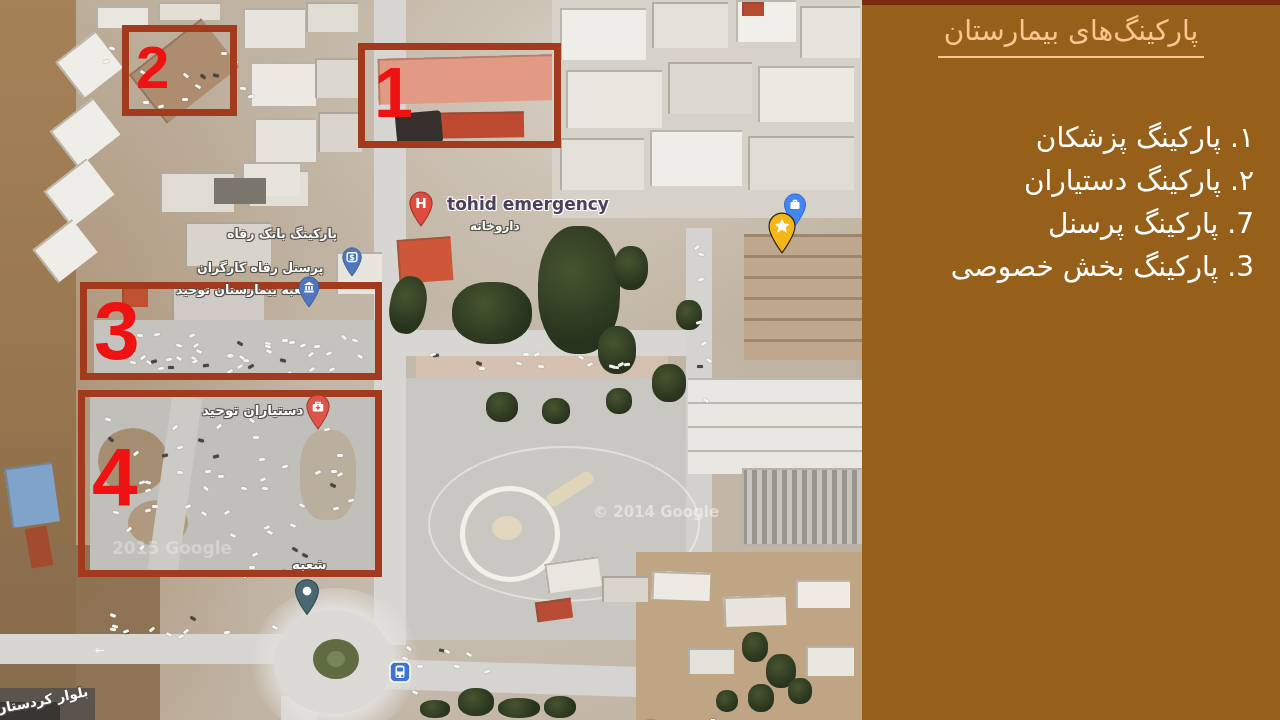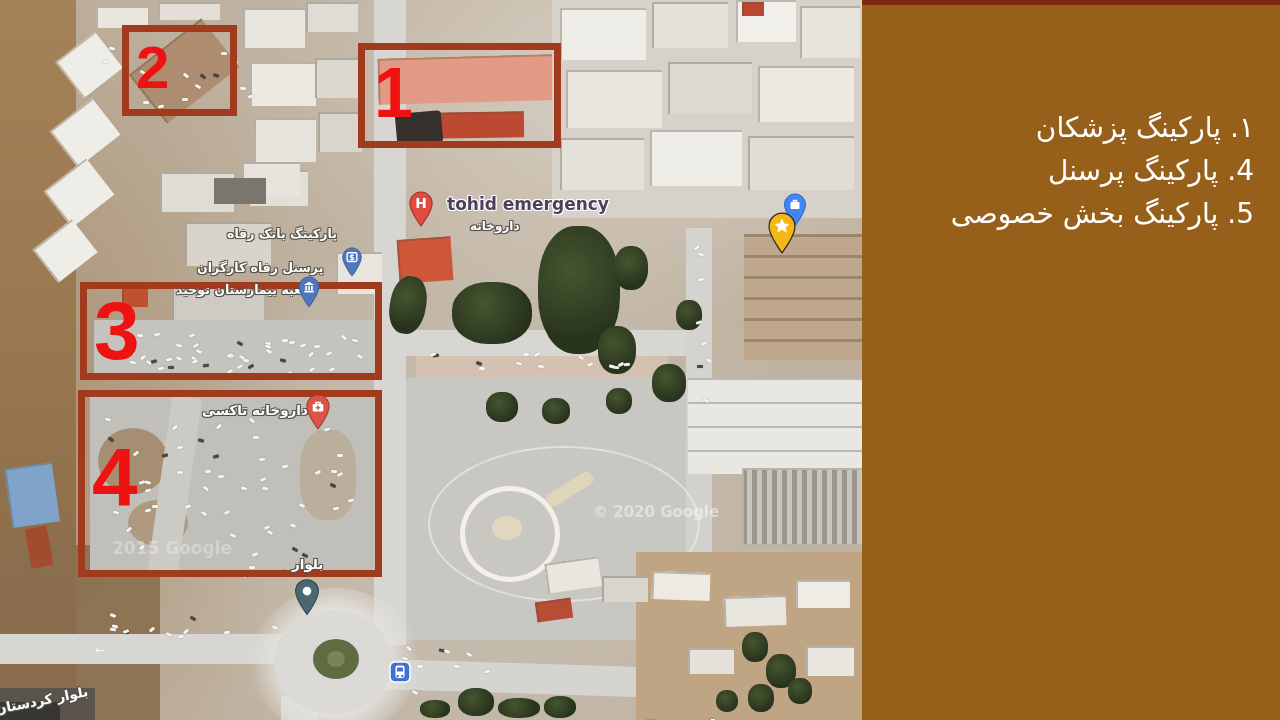--- a/index.html
+++ b/index.html
@@ -38,21 +38,21 @@
   .redbox{position:absolute;border:7px solid #A23A1D;z-index:5;}
   .rednum{position:absolute;color:#EE1212;font-weight:bold;z-index:5;
           font-family:"Liberation Sans","DejaVu Sans",sans-serif;line-height:1;}
 
   
   .sidebar{position:absolute;left:862px;top:0;width:418px;height:720px;background:#96601B;z-index:10;}
   .sidebar-strip{position:absolute;left:0;top:0;width:418px;height:5px;background:#7D2B0E;}
   .sb-title-wrap{position:absolute;left:0;top:14px;width:418px;text-align:center;}
   .sb-title{display:inline-block;color:#F9C690;font-size:28px;font-weight:normal;margin:0;
             padding:0 6px 9px 6px;border-bottom:2px solid #F9C690;direction:rtl;}
-  .sb-list{position:absolute;top:106px;right:26px;direction:rtl;}
+  .sb-list{position:absolute;top:116px;right:26px;direction:rtl;}
   .sb-item{color:#FFFFFF;font-size:28px;line-height:43px;white-space:nowrap;}
 </style>
 </head>
 <body>
 
 <div class="stage">
 
   <div class="map">
 
     <div class="dirt" style="left:0;top:0;width:76px;height:720px;background:linear-gradient(180deg,#A58157,#9A7850 45%,#8E6F4B 75%,#7C6649);"></div>
@@ -320,21 +320,21 @@
         <div class="car" style="left: 412.252px; top: 690.91px; transform: rotate(26.3388deg);"></div>
         <div class="car" style="left: 248.778px; top: 565.737px; transform: rotate(1.44851deg);"></div>
         <div class="car" style="left: 273.732px; top: 572.487px; transform: rotate(-1.18573deg);"></div>
         <div class="car" style="left: 243.131px; top: 573.982px; transform: rotate(-37.2146deg);"></div>
         <div class="car" style="left: 279.702px; top: 570.181px; transform: rotate(-5.91744deg); background: rgb(74, 70, 66);"></div>
         <div class="car" style="left: 243.092px; top: 574.111px; transform: rotate(-36.7215deg);"></div>
       </div>
 
     <div class="arrow" style="left:95px;top:643px;">←</div>
 
-    <div class="wm" style="left:593px;top:503px;font-size:15px;">© 2020 Google</div>
+    <div class="wm" style="left:593px;top:503px;font-size:15px;">© 2014 Google</div>
     <div class="wm" style="left:112px;top:538px;font-size:17px;color:rgba(255,255,255,.3);">2015 Google</div>
     <div class="google-logo" style="left:640px;top:716px;">Google</div>
 
     <div class="redbox" style="left:358px;top:43px;width:189px;height:91px;"></div>
     <div class="rednum" style="left:374px;top:58px;font-size:70px;">1</div>
     <div class="redbox" style="left:122px;top:25px;width:101px;height:77px;"></div>
     <div class="rednum" style="left:136px;top:38px;font-size:60px;">2</div>
     <div class="redbox" style="left:80px;top:282px;width:288px;height:84px;"></div>
     <div class="rednum" style="left:94px;top:290px;font-size:82px;">3</div>
     <div class="redbox" style="left:78px;top:390px;width:290px;height:173px;"></div>
@@ -364,32 +364,32 @@
       <svg width="24" height="32" viewBox="0 0 24 34">
         <path d="M12 1C6.2 1 1.5 5.7 1.5 11.5 1.5 19.5 12 33 12 33s10.5-13.5 10.5-21.5C22.5 5.7 17.8 1 12 1z" fill="#5077BE" stroke="#3C5A94" stroke-width="1"></path>
         <path d="M6.5 9.5 L12 6 L17.5 9.5 Z" fill="#FFF"></path>
         <rect x="8" y="10.5" width="1.8" height="4.5" fill="#FFF"></rect>
         <rect x="11.1" y="10.5" width="1.8" height="4.5" fill="#FFF"></rect>
         <rect x="14.2" y="10.5" width="1.8" height="4.5" fill="#FFF"></rect>
         <rect x="7" y="15.5" width="10" height="2" fill="#FFF"></rect>
       </svg>
     </div>
 
-    <div class="glabel" dir="rtl" style="left:202px;top:402px;font-size:13.5px;">داروخانه تاکسی</div>
+    <div class="glabel" dir="rtl" style="left:202px;top:402px;font-size:13.5px;">دستیاران توحید</div>
     <div class="pin" style="left:305px;top:394px;">
       <svg width="26" height="36" viewBox="0 0 24 34">
         <path d="M12 1C6.2 1 1.5 5.7 1.5 11.5 1.5 19.5 12 33 12 33s10.5-13.5 10.5-21.5C22.5 5.7 17.8 1 12 1z" fill="#DD5448" stroke="#A83B31" stroke-width="1"></path>
         <path d="M10 9.5V8h4v1.5" fill="none" stroke="#FFF" stroke-width="1.4"></path>
         <rect x="7" y="9.5" width="10" height="7" rx="1" fill="#FFF"></rect>
         <rect x="11.3" y="10.8" width="1.4" height="4.2" fill="#DD5448"></rect>
         <rect x="9.9" y="12.2" width="4.2" height="1.4" fill="#DD5448"></rect>
       </svg>
     </div>
 
-    <div class="glabel" dir="rtl" style="left:292px;top:556px;font-size:13.5px;">بلوار</div>
+    <div class="glabel" dir="rtl" style="left:292px;top:556px;font-size:13.5px;">شعبه</div>
     <div class="pin" style="left:294px;top:578px;">
       <svg width="26" height="38" viewBox="0 0 24 34">
         <path d="M12 1C6.2 1 1.5 5.7 1.5 11.5 1.5 19.5 12 33 12 33s10.5-13.5 10.5-21.5C22.5 5.7 17.8 1 12 1z" fill="#4A6872" stroke="#2F454D" stroke-width="1"></path>
         <circle cx="12" cy="11.5" r="4" fill="#FFF"></circle>
       </svg>
     </div>
 
     <div class="pin" style="left:389px;top:661px;">
       <svg width="22" height="22" viewBox="0 0 22 22">
         <rect x="1" y="1" width="20" height="20" rx="5" fill="#3F73D3" stroke="#FFF" stroke-width="1.5"></rect>
@@ -412,19 +412,23 @@
         <path d="M12 1C6.2 1 1.5 5.7 1.5 11.5 1.5 19.5 12 33 12 33s10.5-13.5 10.5-21.5C22.5 5.7 17.8 1 12 1z" fill="#F5B715" stroke="#2F2A20" stroke-width="1"></path>
         <polygon points="12,5.5 13.8,9.4 18,9.8 14.9,12.6 15.9,16.7 12,14.4 8.1,16.7 9.1,12.6 6,9.8 10.2,9.4" fill="#FFF"></polygon>
       </svg>
     </div>
 
     <div class="glabel" dir="rtl" style="left:-6px;top:692px;font-size:13.5px;transform:rotate(-11deg);">بلوار کردستان</div>
   </div>
 
   <div class="sidebar">
     <div class="sidebar-strip"></div>
+    <div class="sb-title-wrap">
+      <h1 class="sb-title">پارکینگ‌های بیمارستان</h1>
+    </div>
     <div class="sb-list">
       <div class="sb-item">۱. پارکینگ پزشکان</div>
-      <div class="sb-item">4. پارکینگ پرسنل</div>
-      <div class="sb-item">5. پارکینگ بخش خصوصی</div>
+      <div class="sb-item">۲. پارکینگ دستیاران</div>
+      <div class="sb-item">7. پارکینگ پرسنل</div>
+      <div class="sb-item">3. پارکینگ بخش خصوصی</div>
     </div>
   </div>
 </div>
 
 </body></html>

